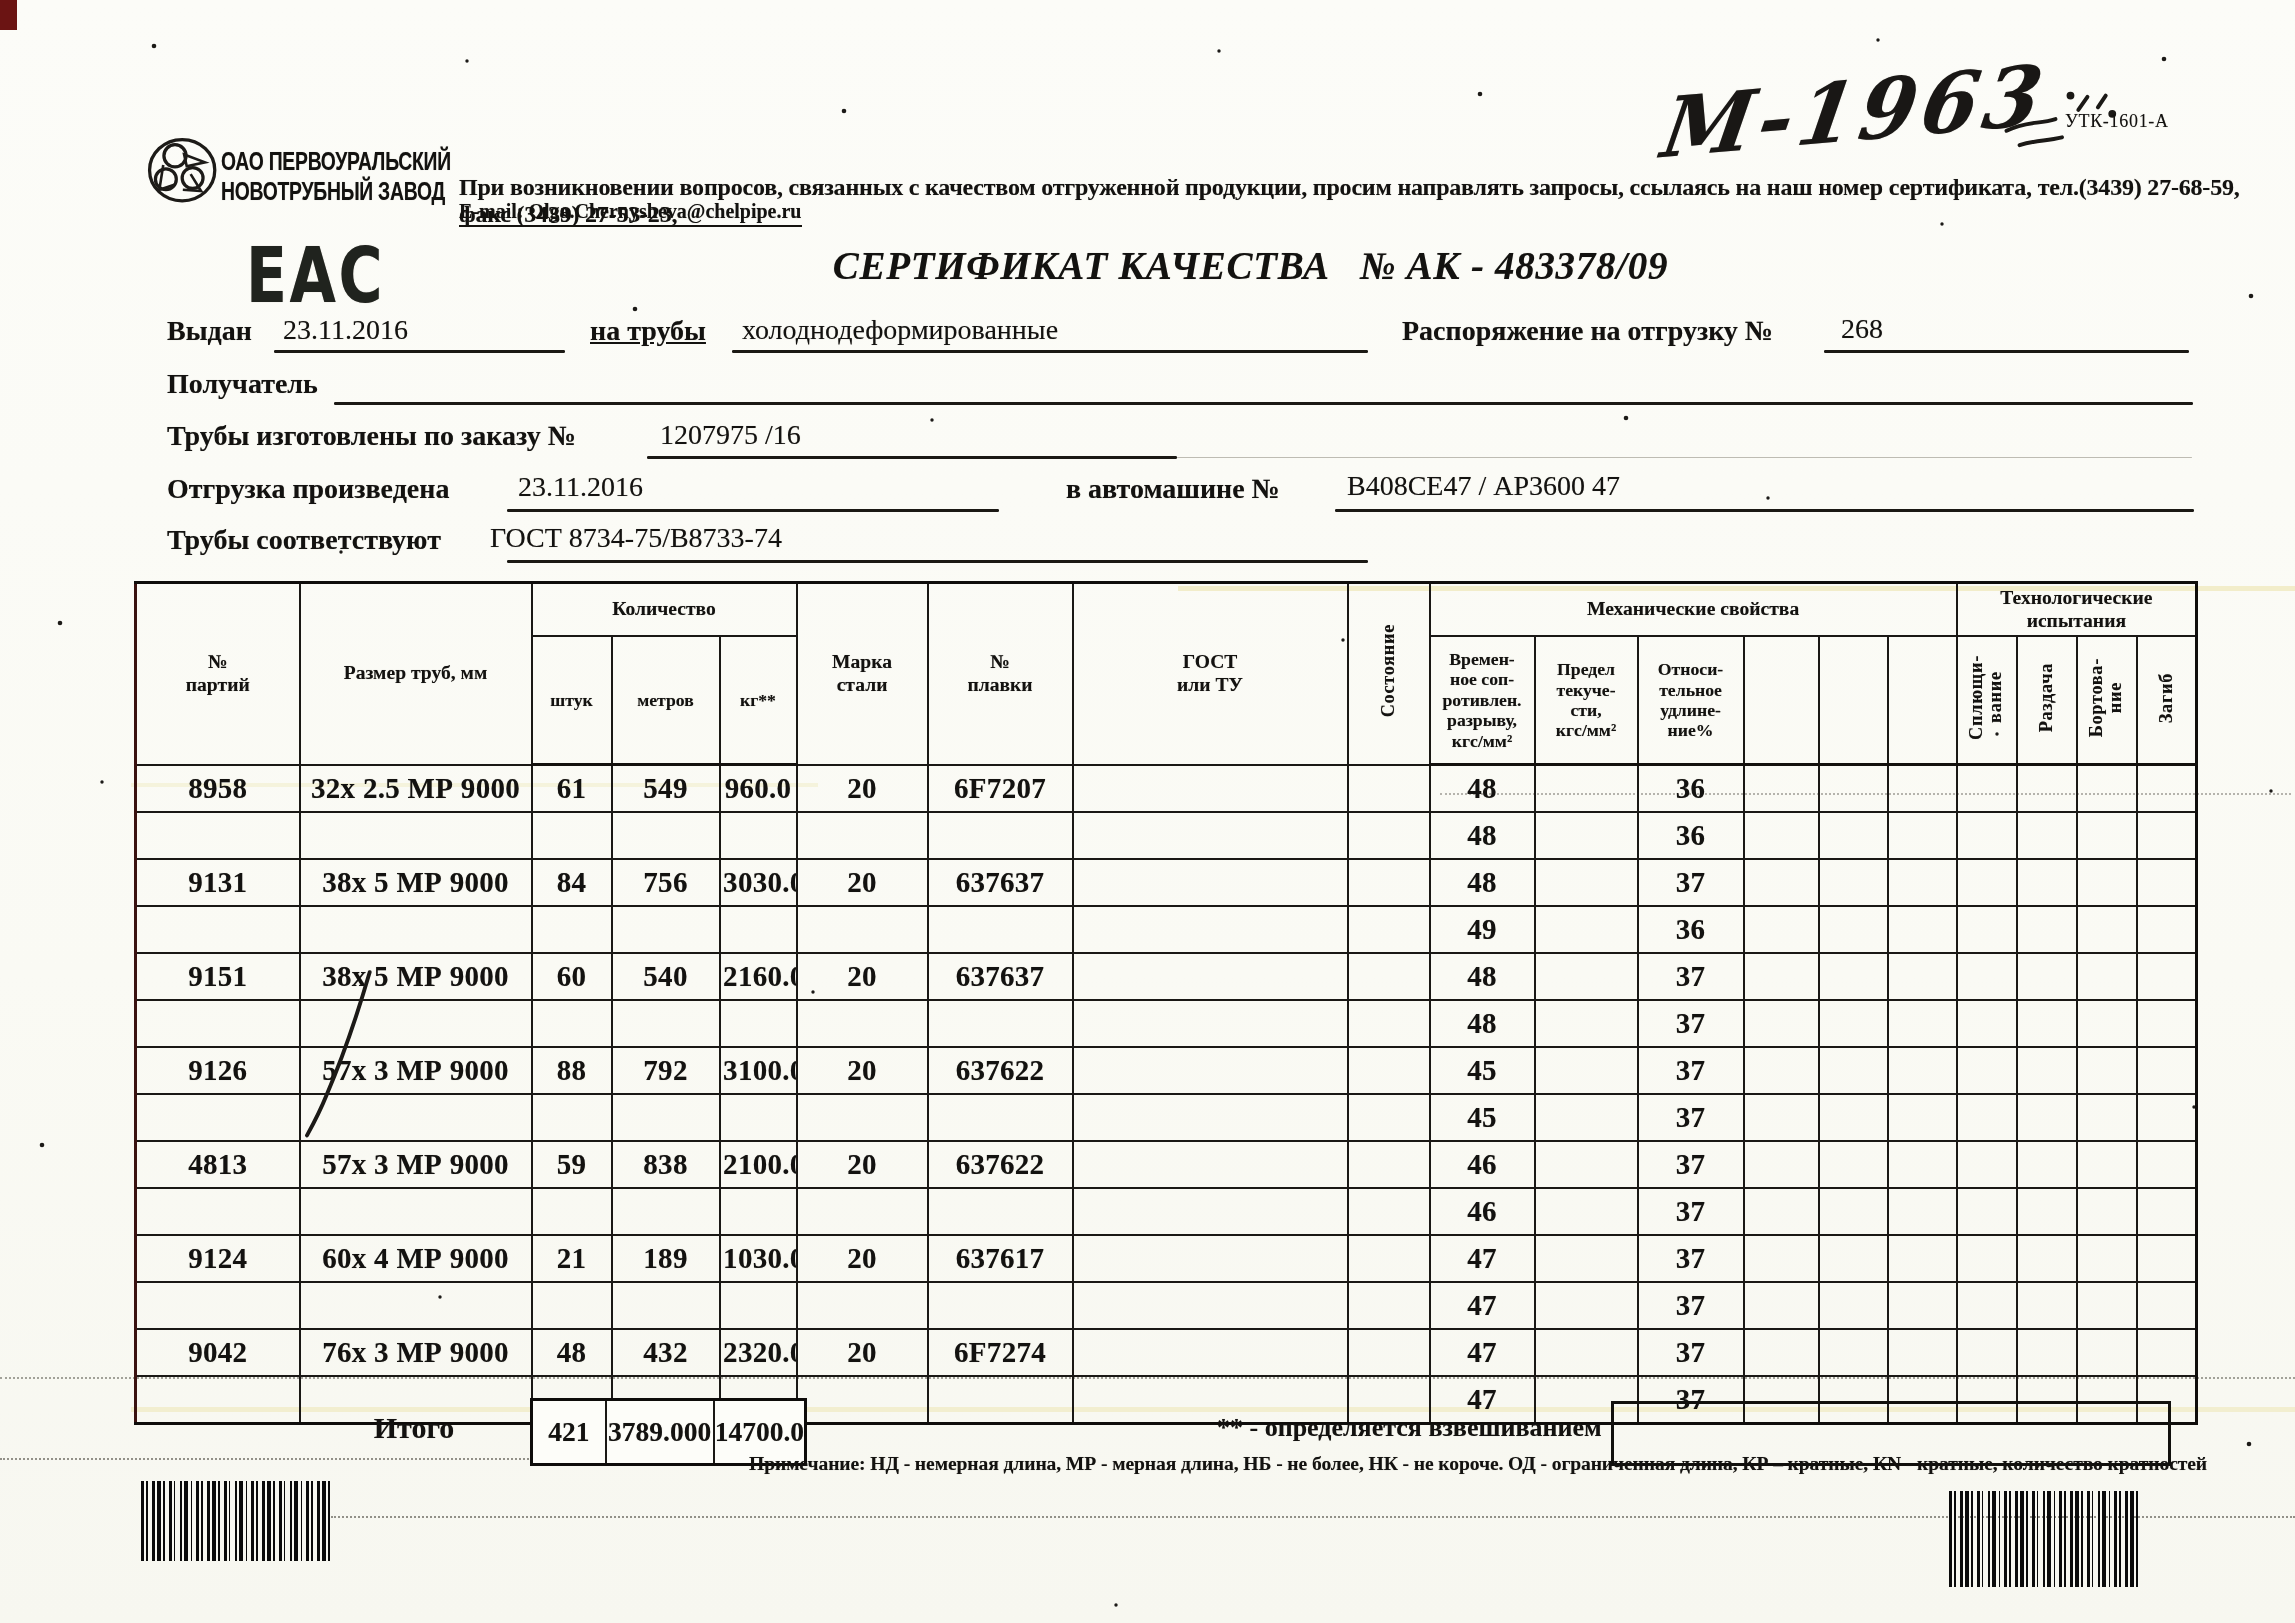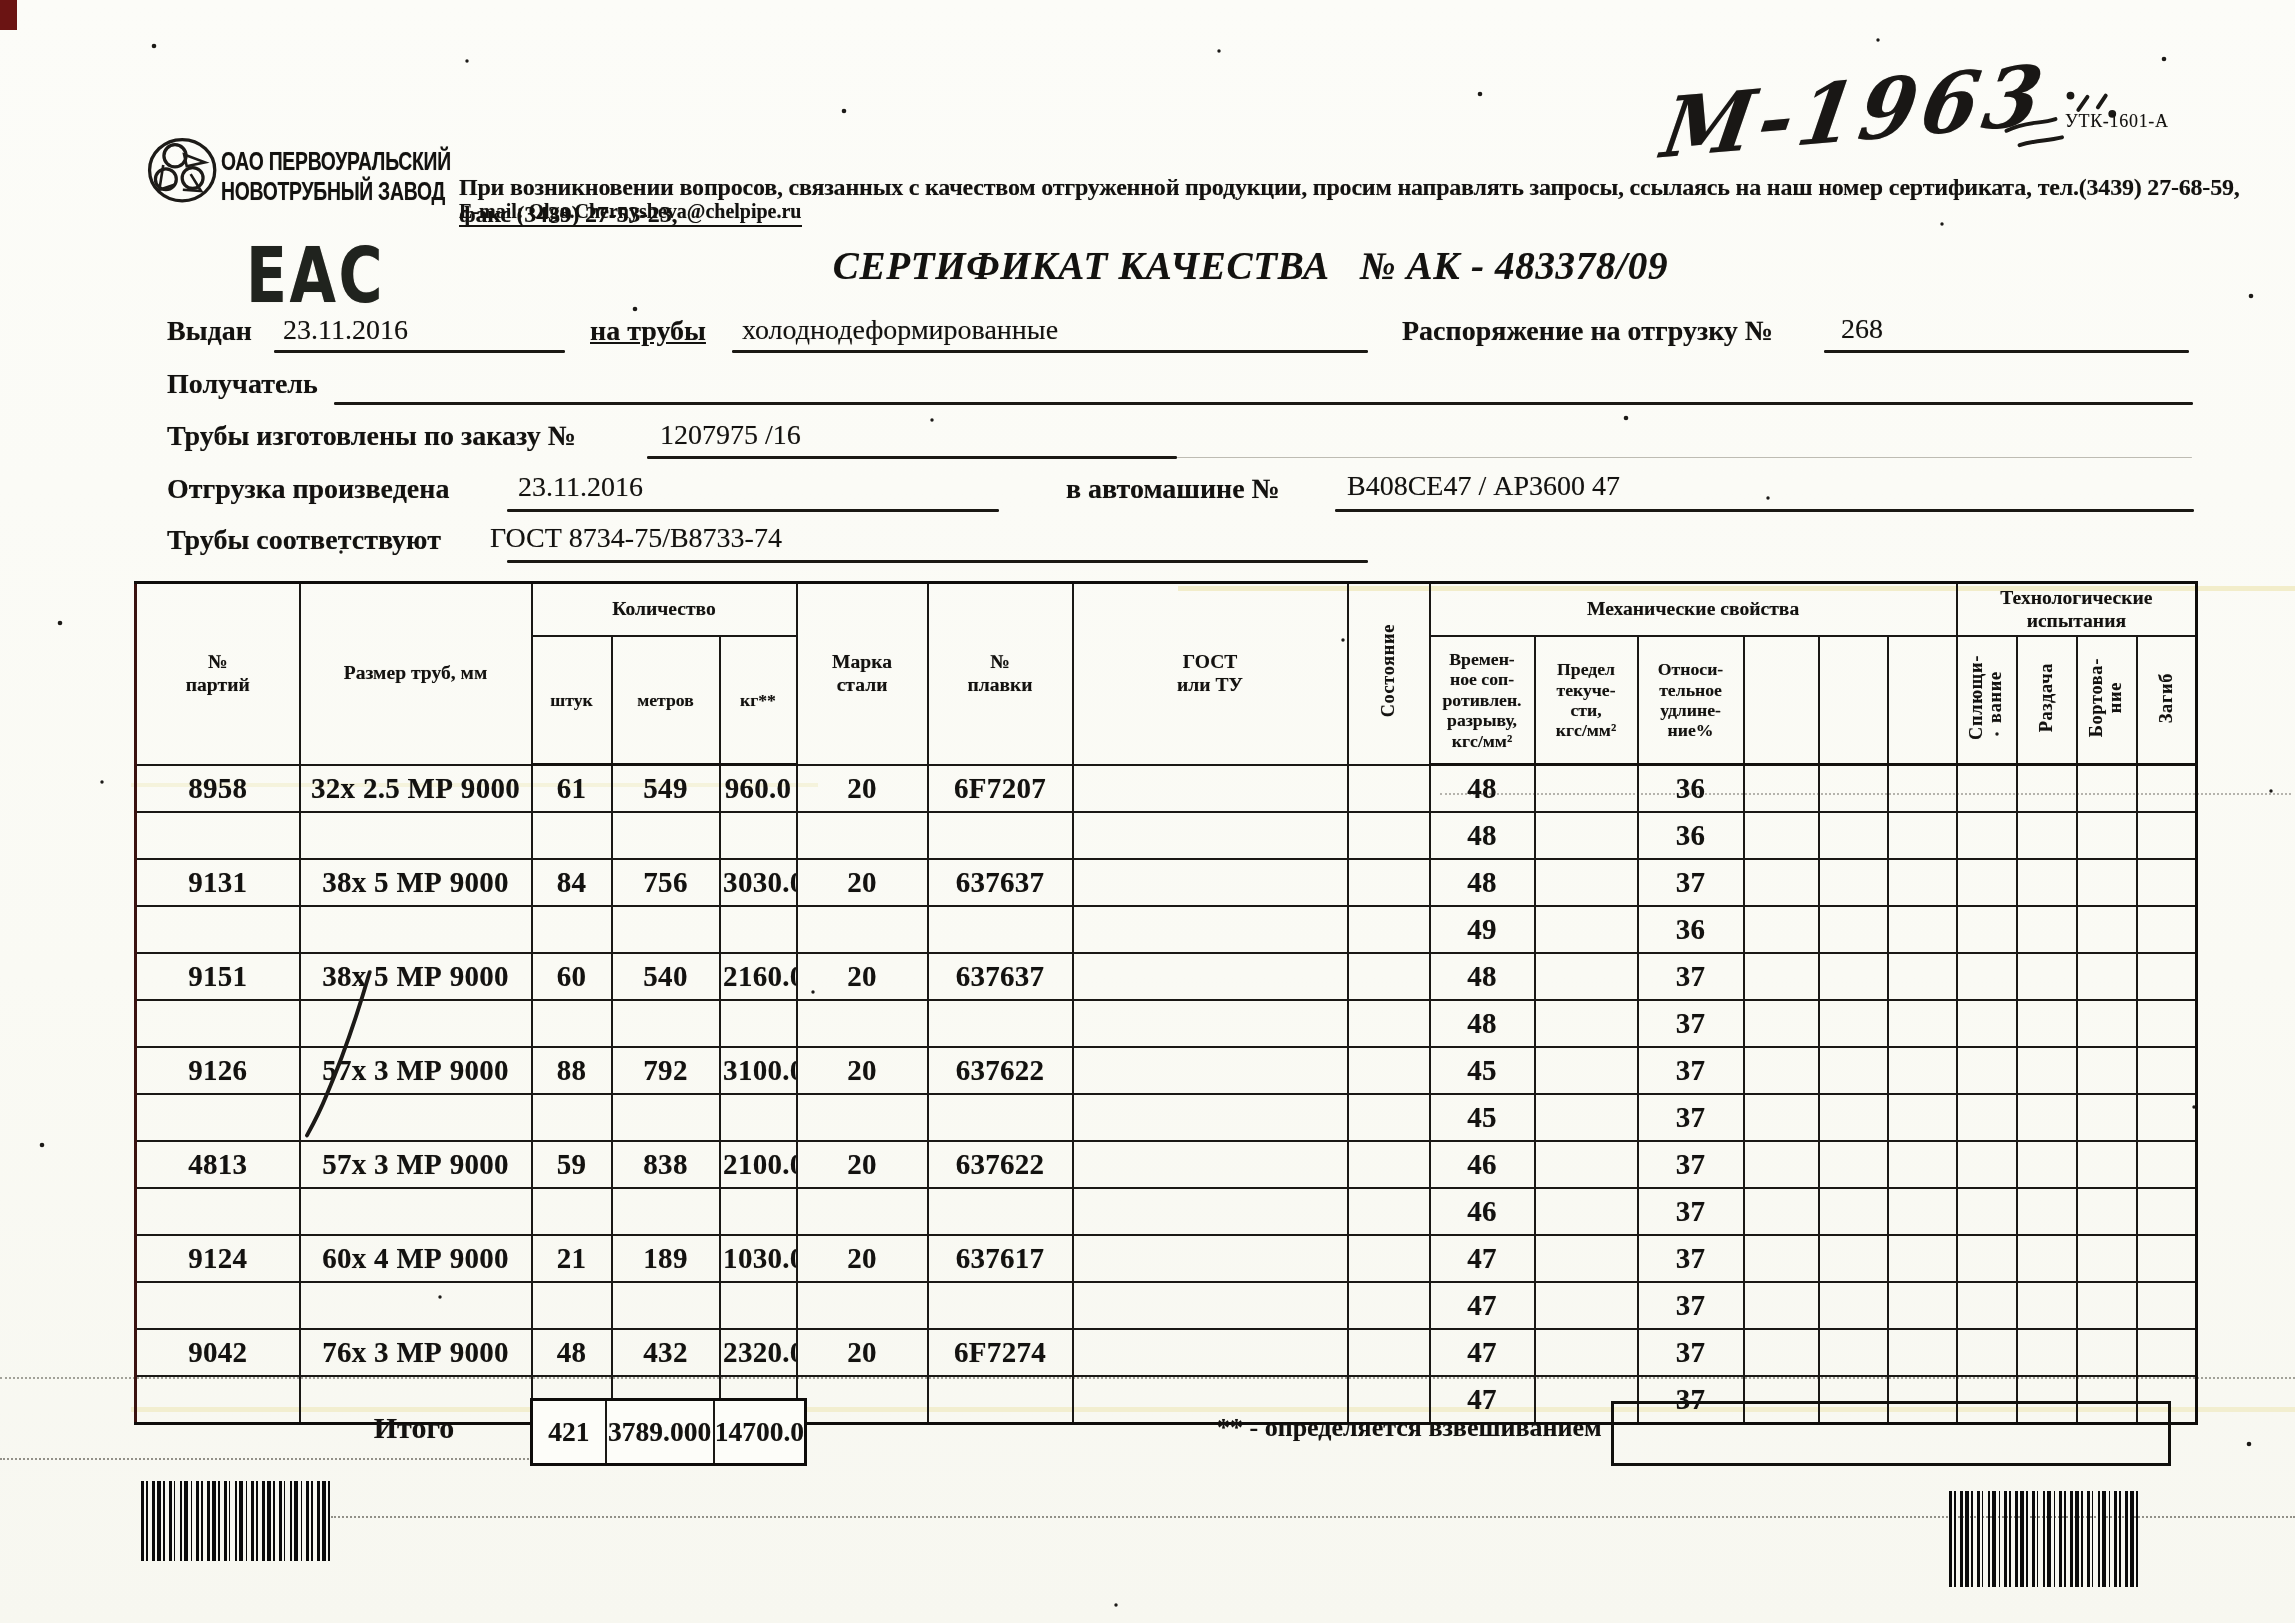--- a/index.html
+++ b/index.html
@@ -523,17 +523,18 @@
 
   <div class="abs totals-label">Итого</div>
   <div class="abs totals-box">
     <div class="c c1">421</div>
     <div class="c c2">3789.000</div>
     <div class="c c3">14700.0</div>
   </div>
   <div class="abs weigh-note">** - определяется взвешиванием</div>
   <div class="abs right-box"></div>
 
+  <div class="abs footnote">Примечание: НД - немерная длина, МР - мерная длина, НБ - не более, НК - не короче. ОД - ограниченная длина, КР – кратные, КN - кратные, количество кратностей</div>
   <div class="abs barcode bc1"></div>
   <div class="abs barcode bc2"></div>
 
 </div>
 
 
 </body></html>

